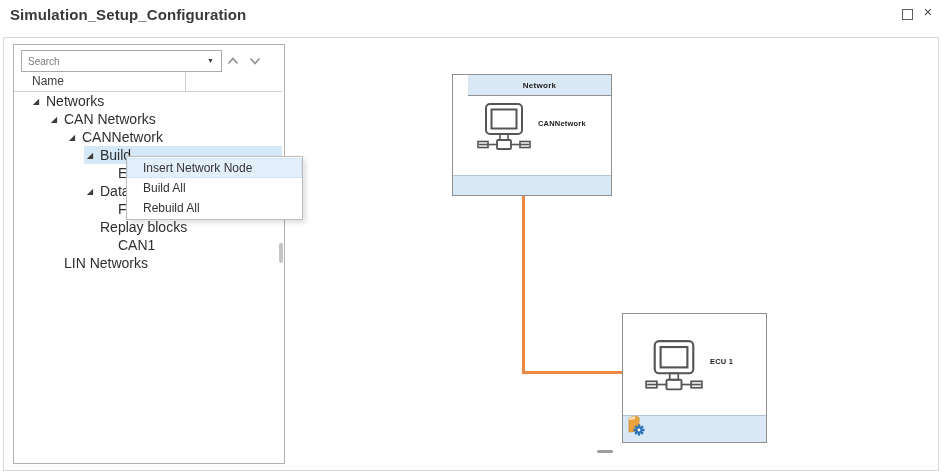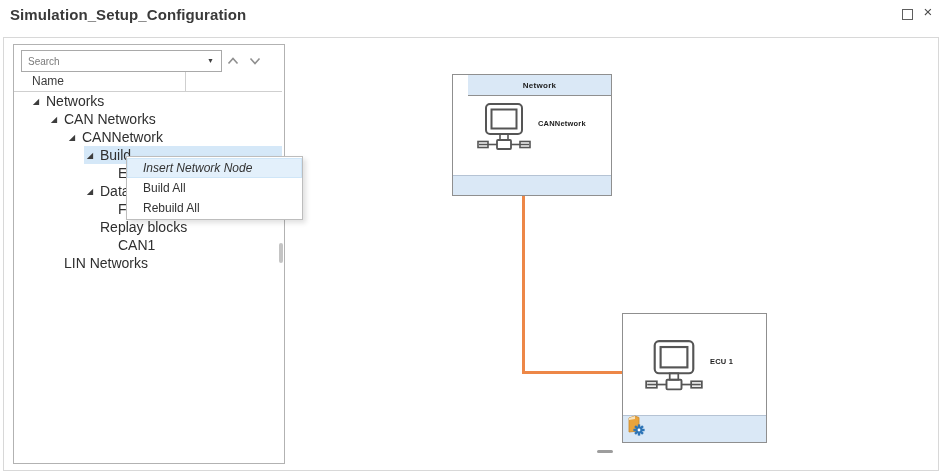--- a/index.html
+++ b/index.html
@@ -40,21 +40,21 @@
   .row-inner.selected{background:var(--selection,#D5E8F8);}
   .expander{width:10px;margin-right:6px;display:inline-flex;align-items:center;justify-content:center;}
   .expander.spacer{width:16px;margin-right:0;}
   .tree-label{overflow:hidden;}
   .tree-scroll-thumb{left:279px;top:243px;width:4px;height:20px;background:#c4c4c4;border-radius:2px;}
 
   
   .context-menu{left:126px;top:156px;width:175px;background:#fff;border:1px solid #bdbdbd;
     box-shadow:3px 3px 5px rgba(0,0,0,.12);padding:1px 0;z-index:20;}
   .menu-item{height:20px;line-height:20px;padding-left:16px;font-size:12px;color:#333;white-space:nowrap;}
-  .menu-item.highlighted{background:var(--menu-highlight,#E3F0FB);box-shadow:inset 0 0 0 1px #cfe6f8;font-style:italic;}
+  .menu-item.highlighted{background:var(--menu-highlight,#E3F0FB);box-shadow:inset 0 0 0 1px #cfe6f8;}
 
   
   .node-box{border:1px solid #8f8f8f;background:#fff;z-index:5;}
   .network-box{left:452px;top:74px;width:143px;height:120px;padding-left:15px;}
   .ecu-box{left:622px;top:313px;width:143px;height:128px;}
   .node-box .hdr{height:20px;background:var(--box-header-fill,#DAE8F6);display:flex;align-items:center;justify-content:center;
     font-size:8px;font-weight:bold;color:#222;letter-spacing:.3px;border-bottom:1px solid #8f8f8f;}
   .ecu-box .hdr{border-bottom:2px solid #4c4c4c;}
   .node-box .footer{position:absolute;left:0;right:0;bottom:0;background:var(--box-header-fill,#DAE8F6);border-top:1px solid #b5c3d4;}
   .network-box .footer{height:19px;}

